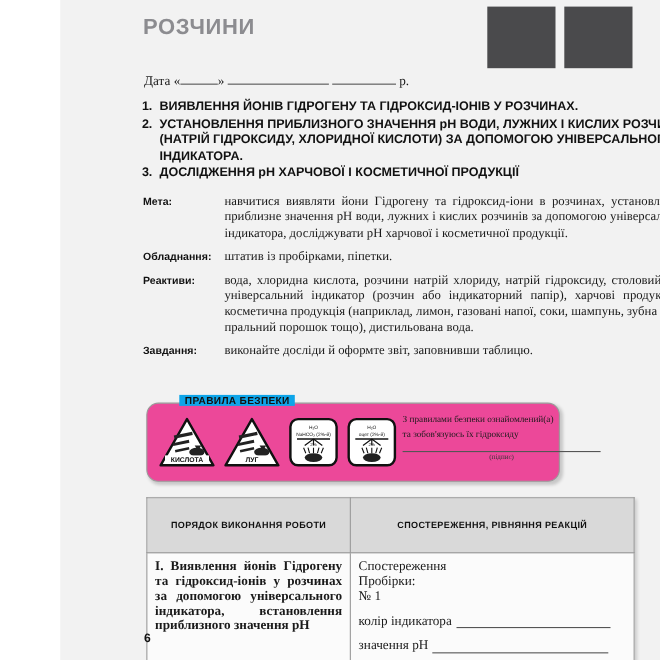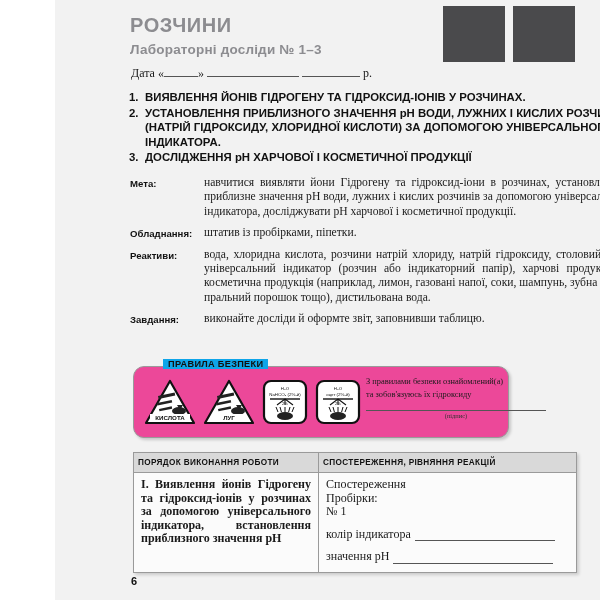--- a/index.html
+++ b/index.html
@@ -215,23 +215,23 @@
     background: #fbfbfb;
     box-shadow: 2px 2px 3px rgba(0,0,0,0.16);
   }
   .report-table th {
     background: #d9d9d9;
     border: 1px solid #9a9a9a;
     font-family: "Liberation Sans", sans-serif;
     font-weight: bold;
     font-size: 8.2px;
     letter-spacing: 0.35px;
-    padding: 5px 4px;
+    padding: 20px 4px;
     color: #111;
-    text-align: left;
+    text-align: center;
   }
   .report-table td {
     border: 1px solid #9a9a9a;
     vertical-align: top;
     padding: 5px 7px 8px 7px;
     font-family: "Liberation Serif", serif;
     font-size: 12px;
     line-height: 13.6px;
     color: #1a1a1a;
   }
@@ -268,21 +268,20 @@
 <div class="page">
   <div class="left-margin"></div>
   <div class="sheet">
 
     <div class="top-marks">
       <div class="mark-square"></div>
       <div class="mark-square"></div>
     </div>
 
     <div class="chapter-title">РОЗЧИНИ</div>
-    <div class="lab-title">Лабораторні досліди № 1–3</div>
 
     <div class="date-line">
       <span>Дата</span>
       <span>«</span><span class="blank-s"></span><span>»</span>
       <span class="blank-m"></span>
       <span class="blank-l"></span>
       <span>р.</span>
     </div>
 
     <div class="exp-list">

